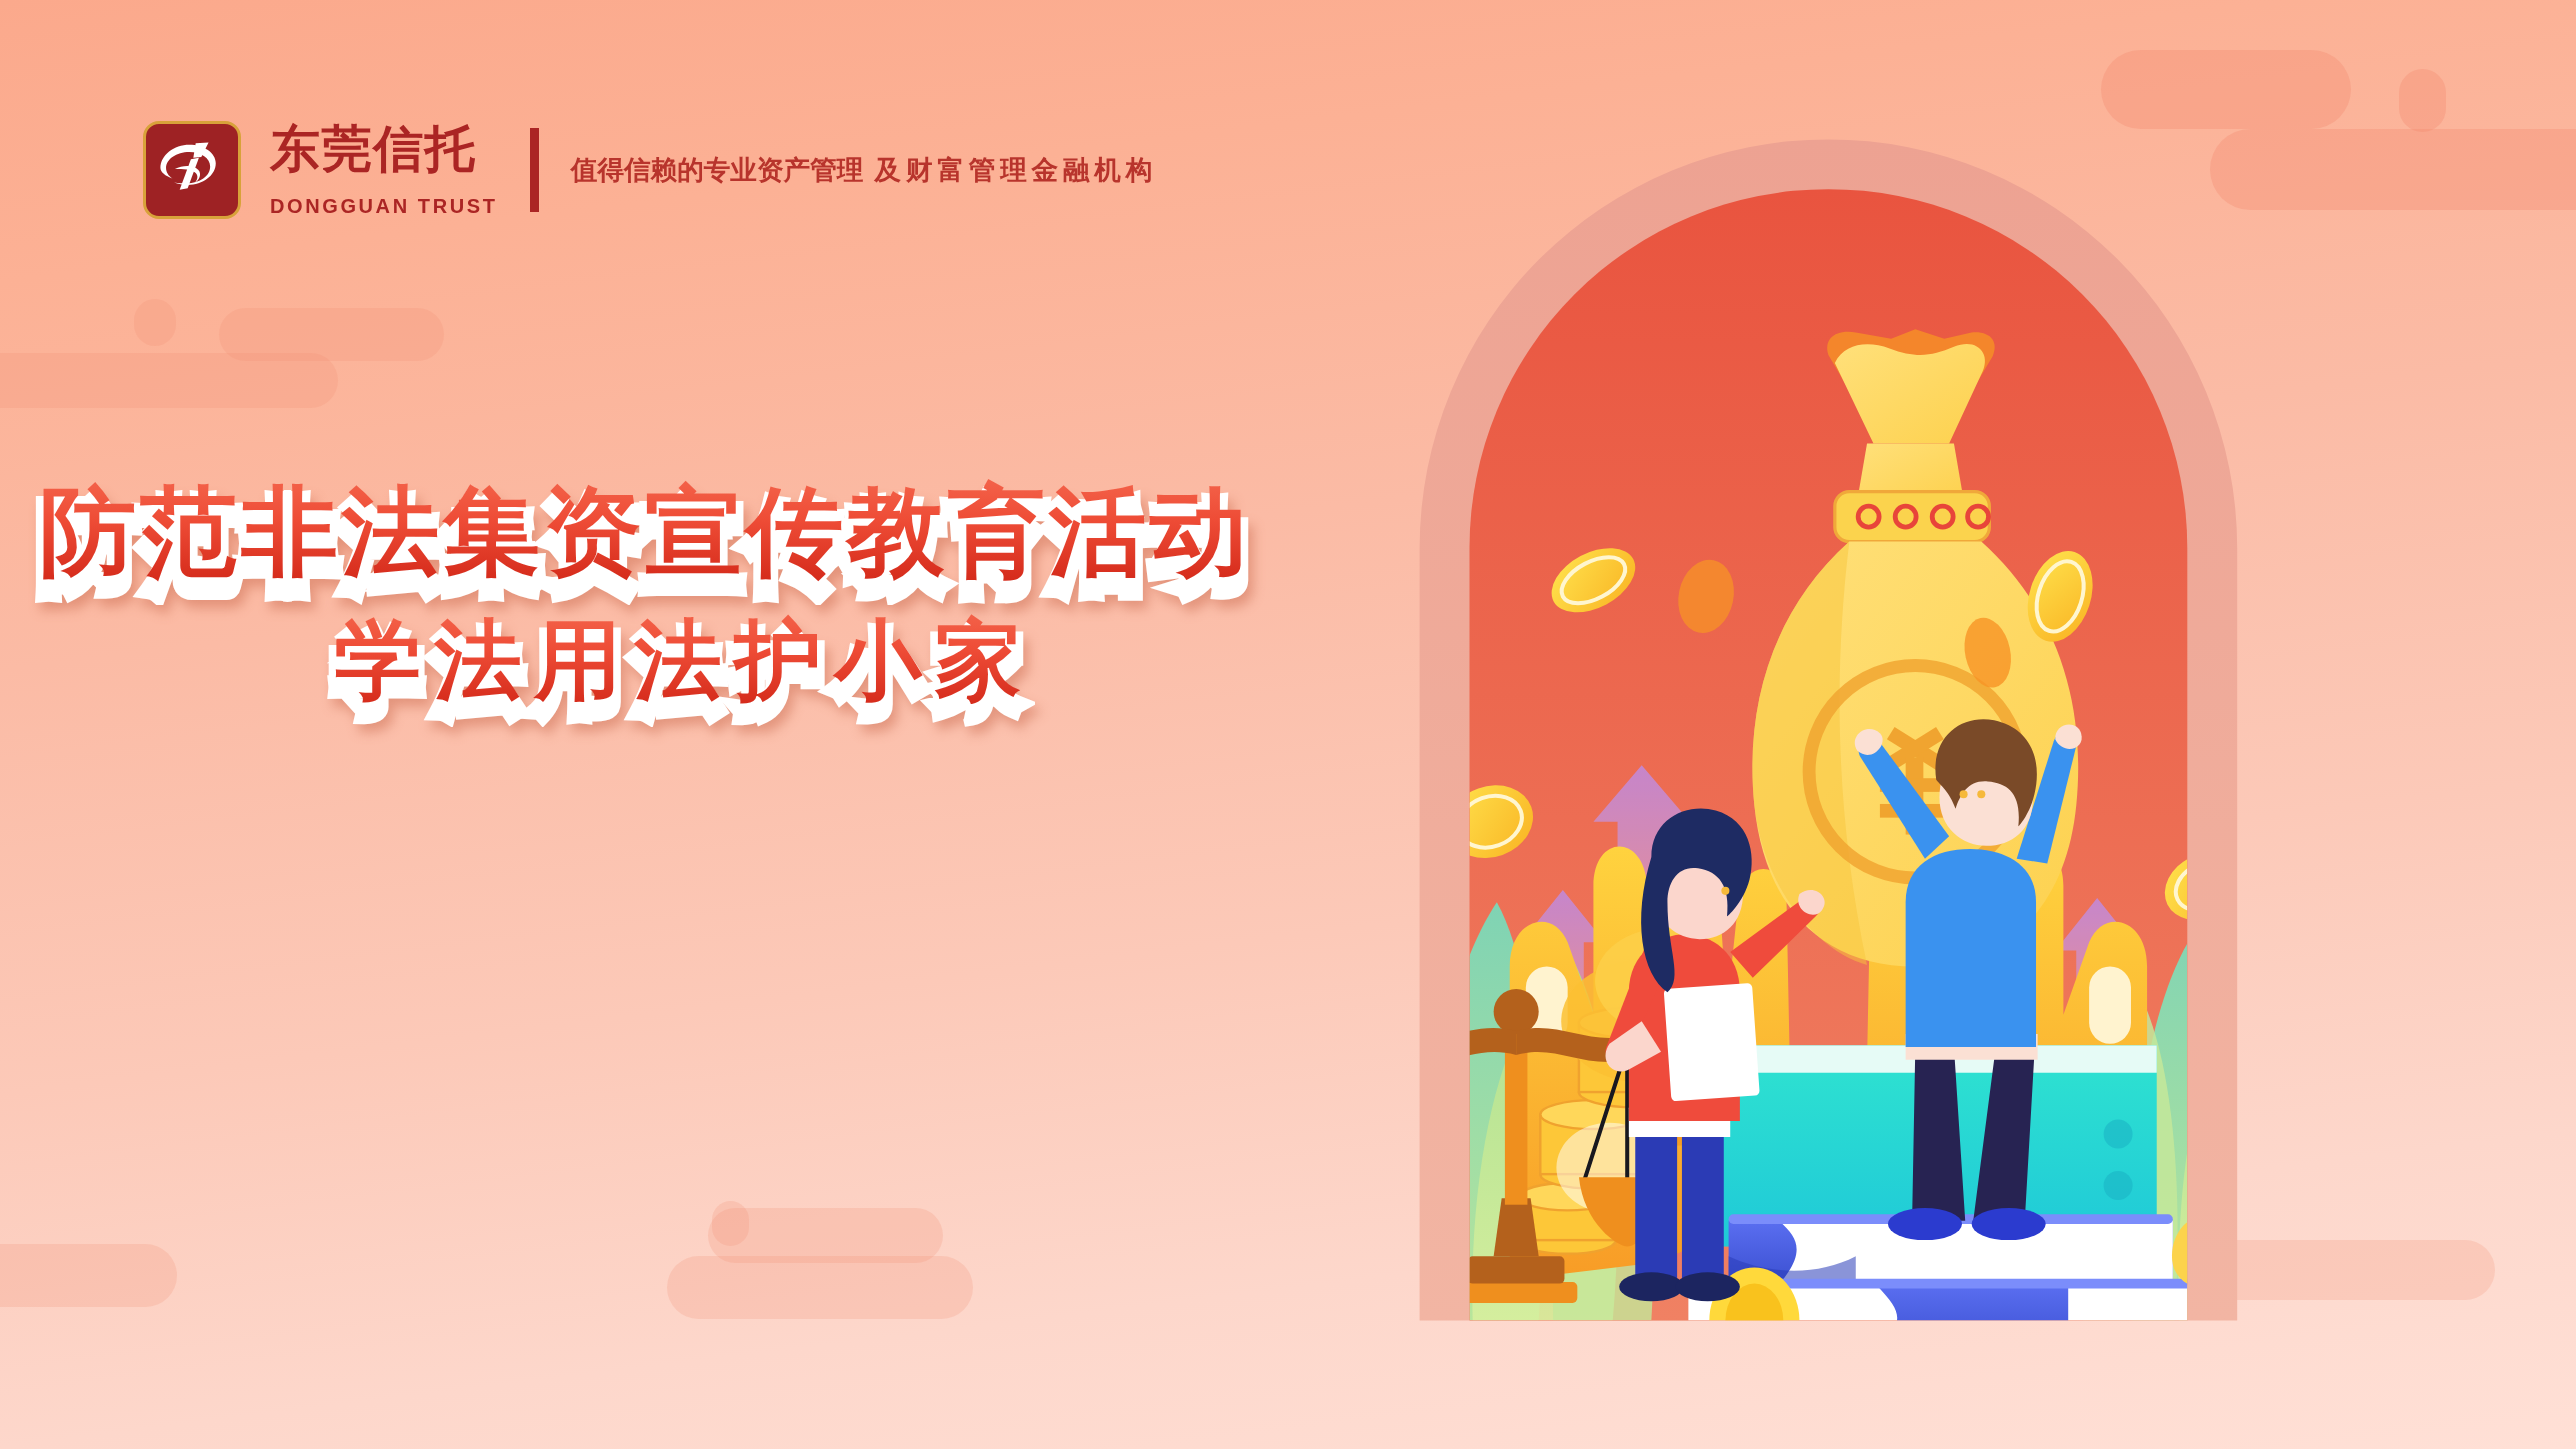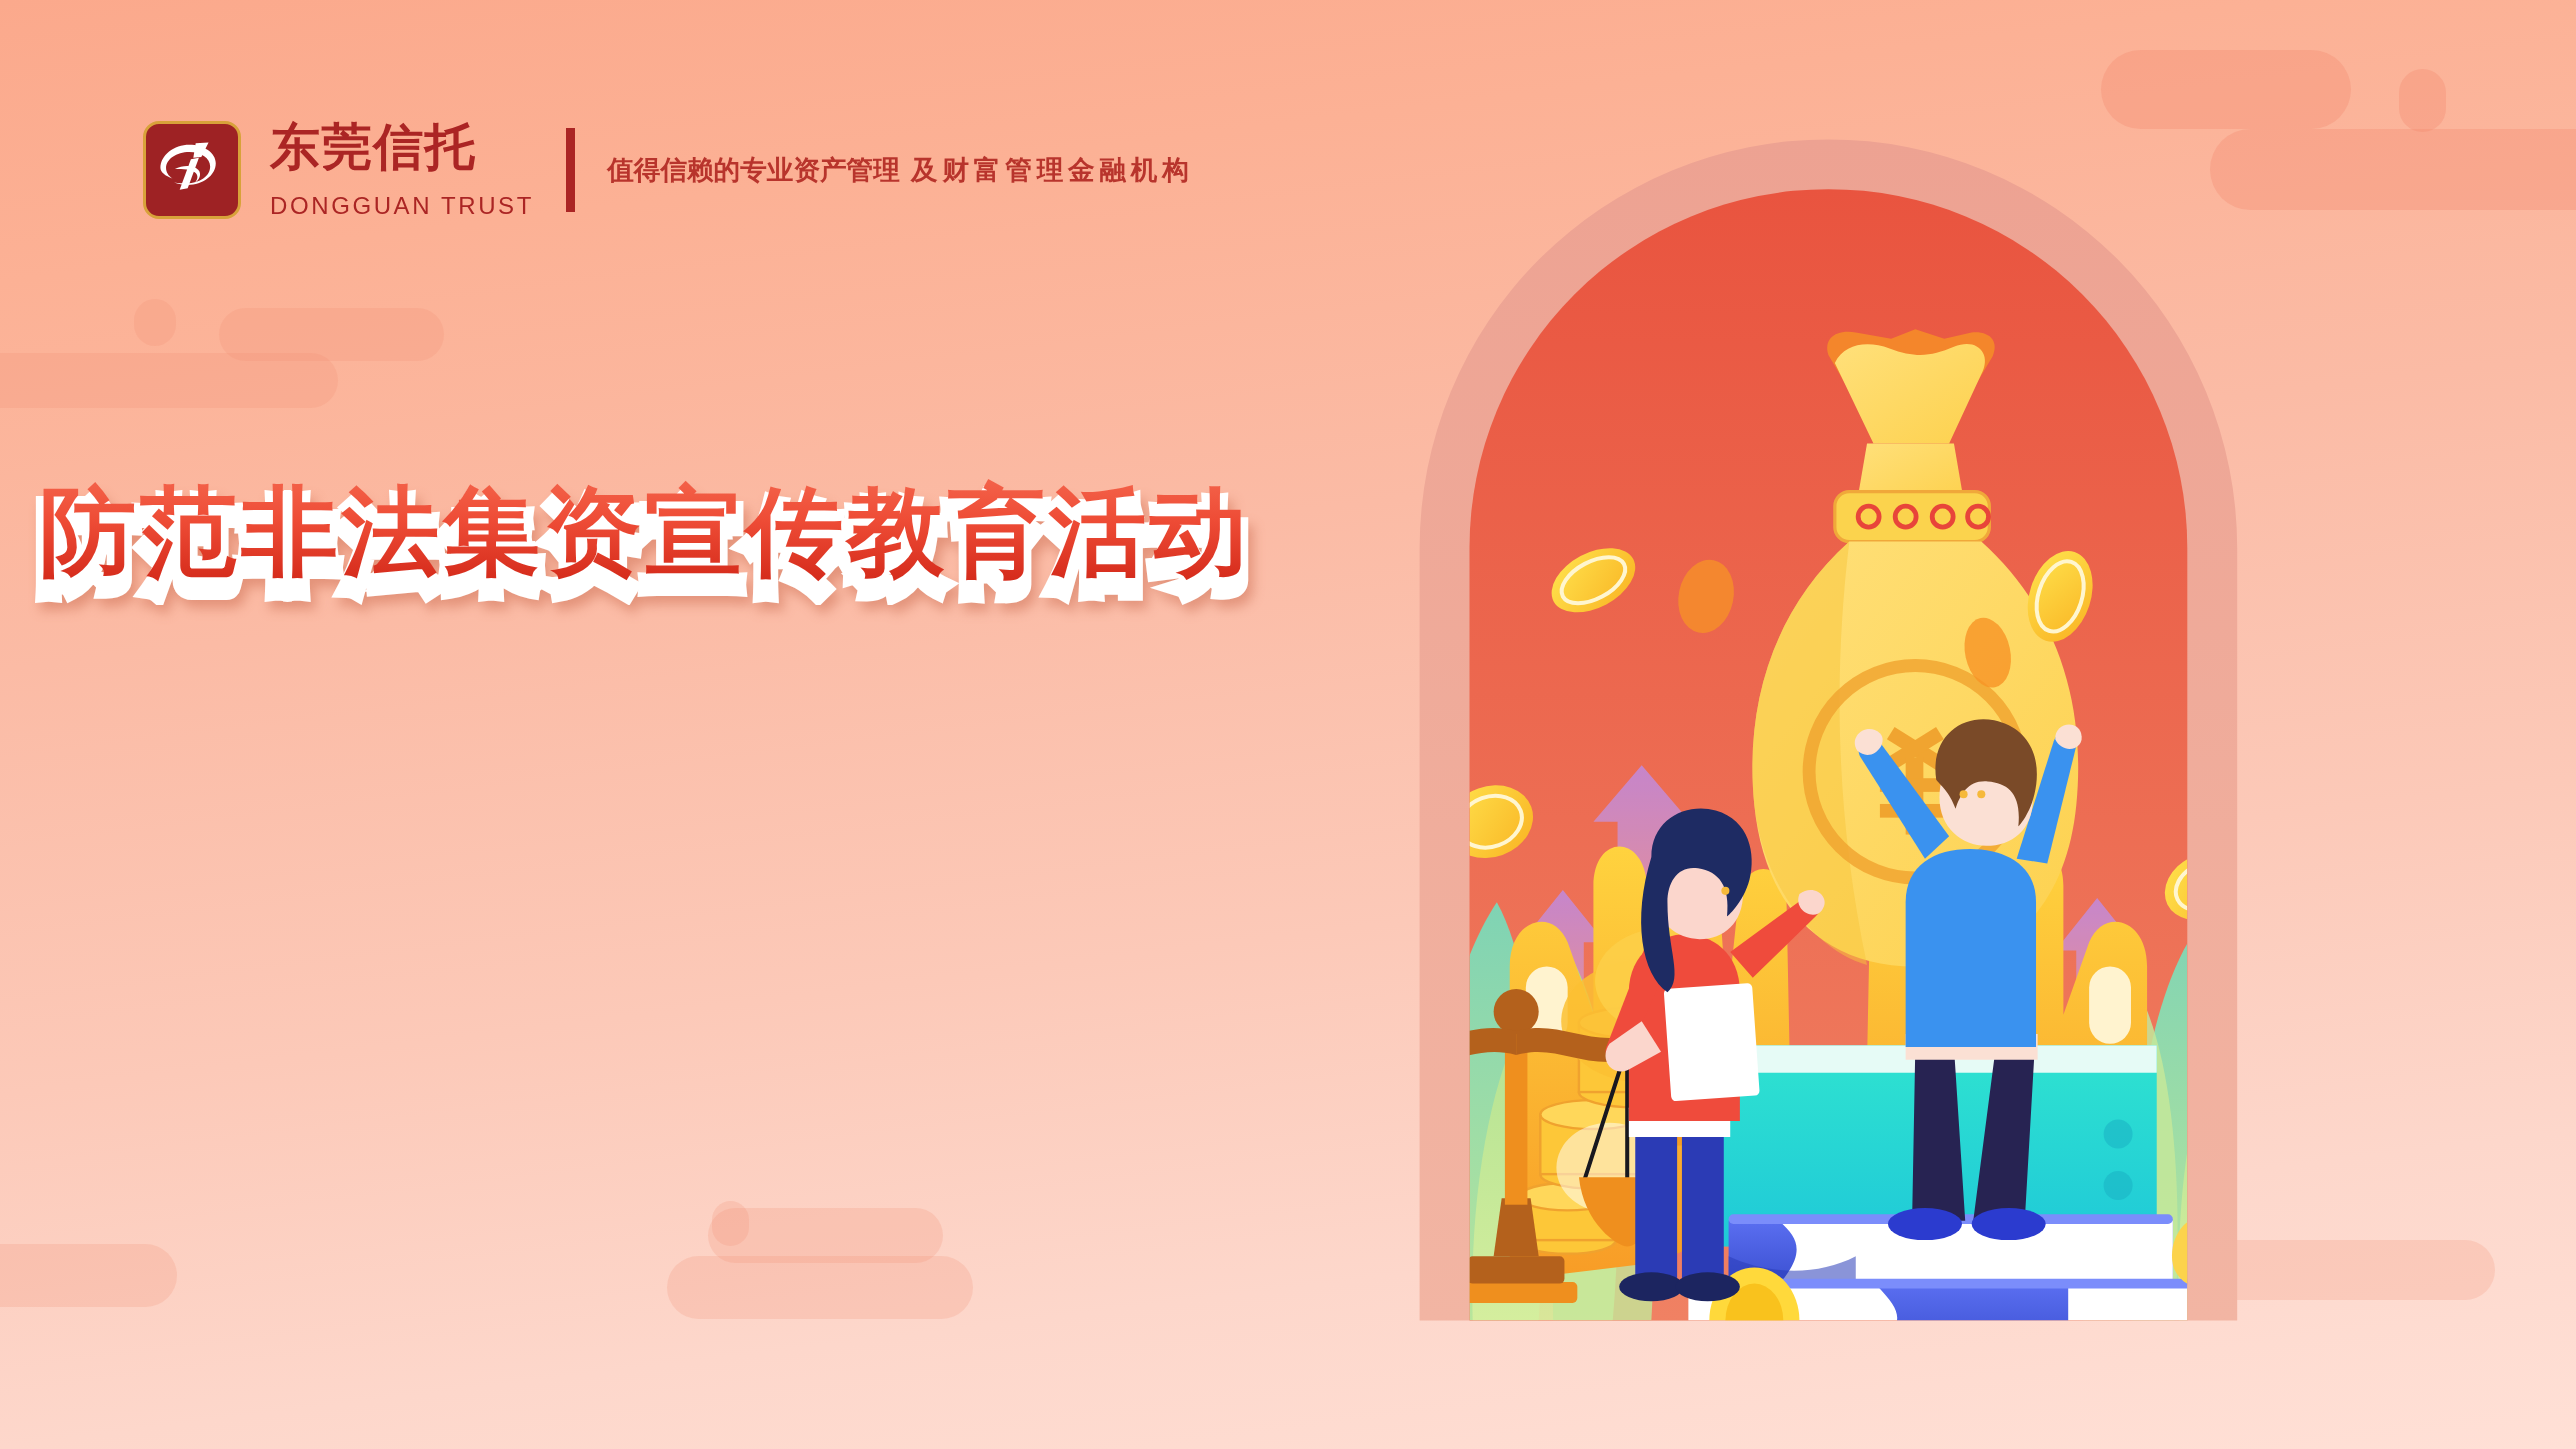--- a/index.html
+++ b/index.html
@@ -22,21 +22,21 @@
     width:92px;height:92px;border-radius:16px;background:#9e2224;
     border:3.2px solid #d8a23a;position:relative;flex:0 0 auto;overflow:hidden;
   }
   .logo-mark svg{position:absolute;left:0;top:0;}
   .logo-words{display:flex;flex-direction:column;justify-content:space-between;gap:4.8px;}
   .logo-cn{
     font-size:50px;font-weight:bold;color:#ab2524;letter-spacing:1.6px;line-height:1;
     font-family:"DejaVu Sans","Liberation Sans",sans-serif;
   }
   .logo-en{
-    font-size:24px;font-weight:normal;color:#ab2524;letter-spacing:2.6px;line-height:1;margin-top:17px;
+    font-size:20px;font-weight:bold;color:#ab2524;letter-spacing:2.6px;line-height:1;margin-top:17px;
   }
   .tag-div{width:8.9px;height:84px;background:#ab2524;margin:0 3.2px;flex:0 0 auto;}
   .tagline{display:flex;flex-direction:row;gap:11.3px;}
   .tag-line{
     font-size:26.6px;font-weight:bold;color:#b8342c;line-height:1;white-space:nowrap;
     font-family:"DejaVu Sans","Liberation Sans",sans-serif;
   }
   .tag-line.sp{letter-spacing:4.8px;}
 
   
@@ -106,20 +106,26 @@
       <div class="tag-line">值得信赖的专业资产管理</div>
       <div class="tag-line sp">及财富管理金融机构</div>
     </div>
   </div>
 
   <div class="headline">
     <div class="hl-row first">
       <span class="hl-wrap">
         <span class="hl-stroke l1">防范非法集资宣传教育活动</span>
         <span class="hl hl-fill l1">防范非法集资宣传教育活动</span>
+      </span>
+    </div>
+    <div class="hl-row" style="margin-top:34px;">
+      <span class="hl-wrap">
+        <span class="hl-stroke l2">学法用法护小家</span>
+        <span class="hl hl-fill l2">学法用法护小家</span>
       </span>
     </div>
   </div>
 
   <div class="illus">
     <svg width="1191" height="1224" viewBox="0 0 1480 1520" aria-hidden="true">
       <defs>
         <linearGradient id="archIn" x1="0" y1="0" x2="0" y2="1">
           <stop offset="0" stop-color="#e9543f"></stop>
             <stop offset="1" stop-color="#f08163"></stop>

